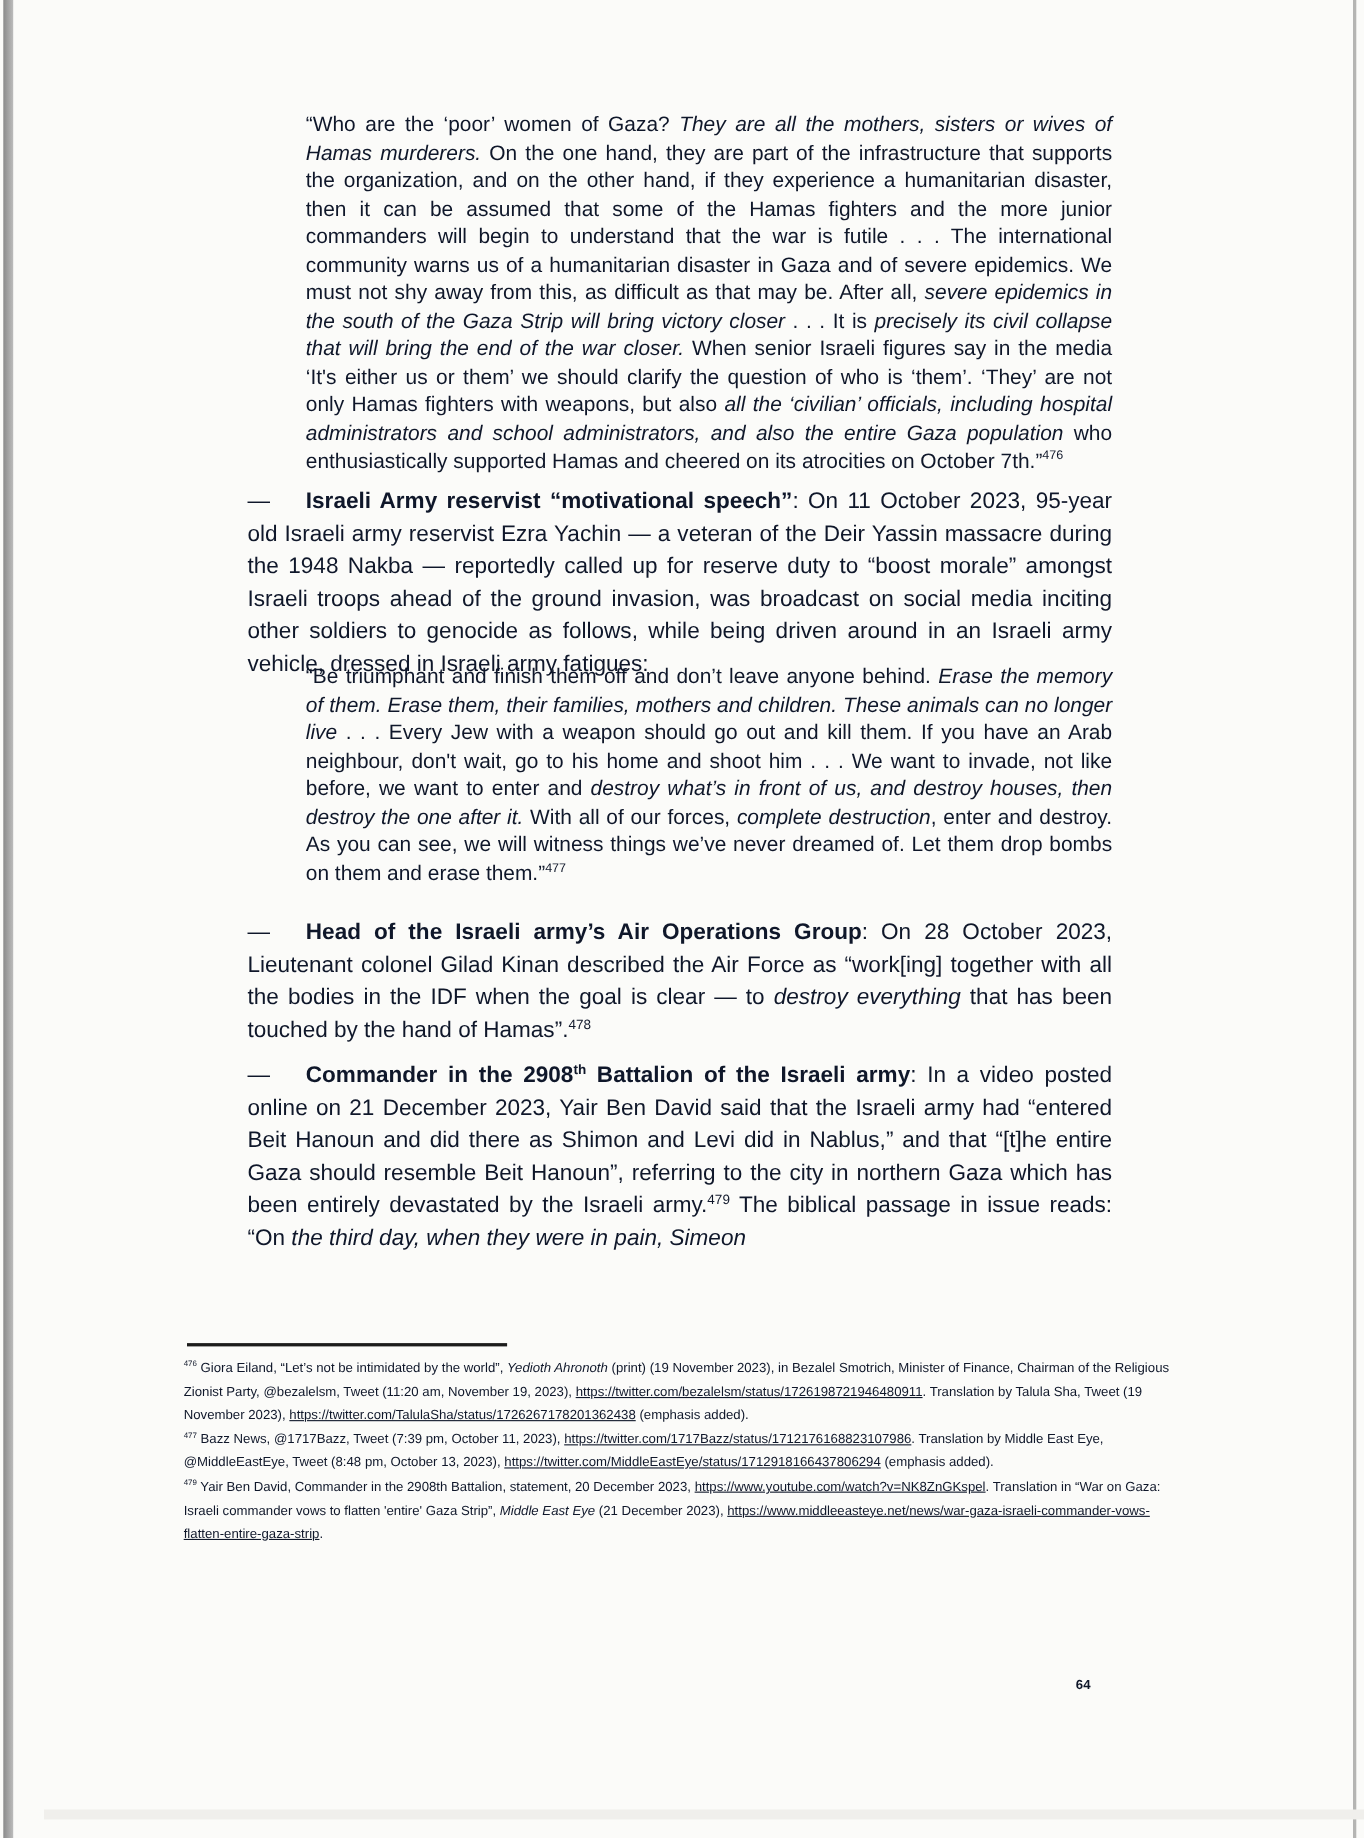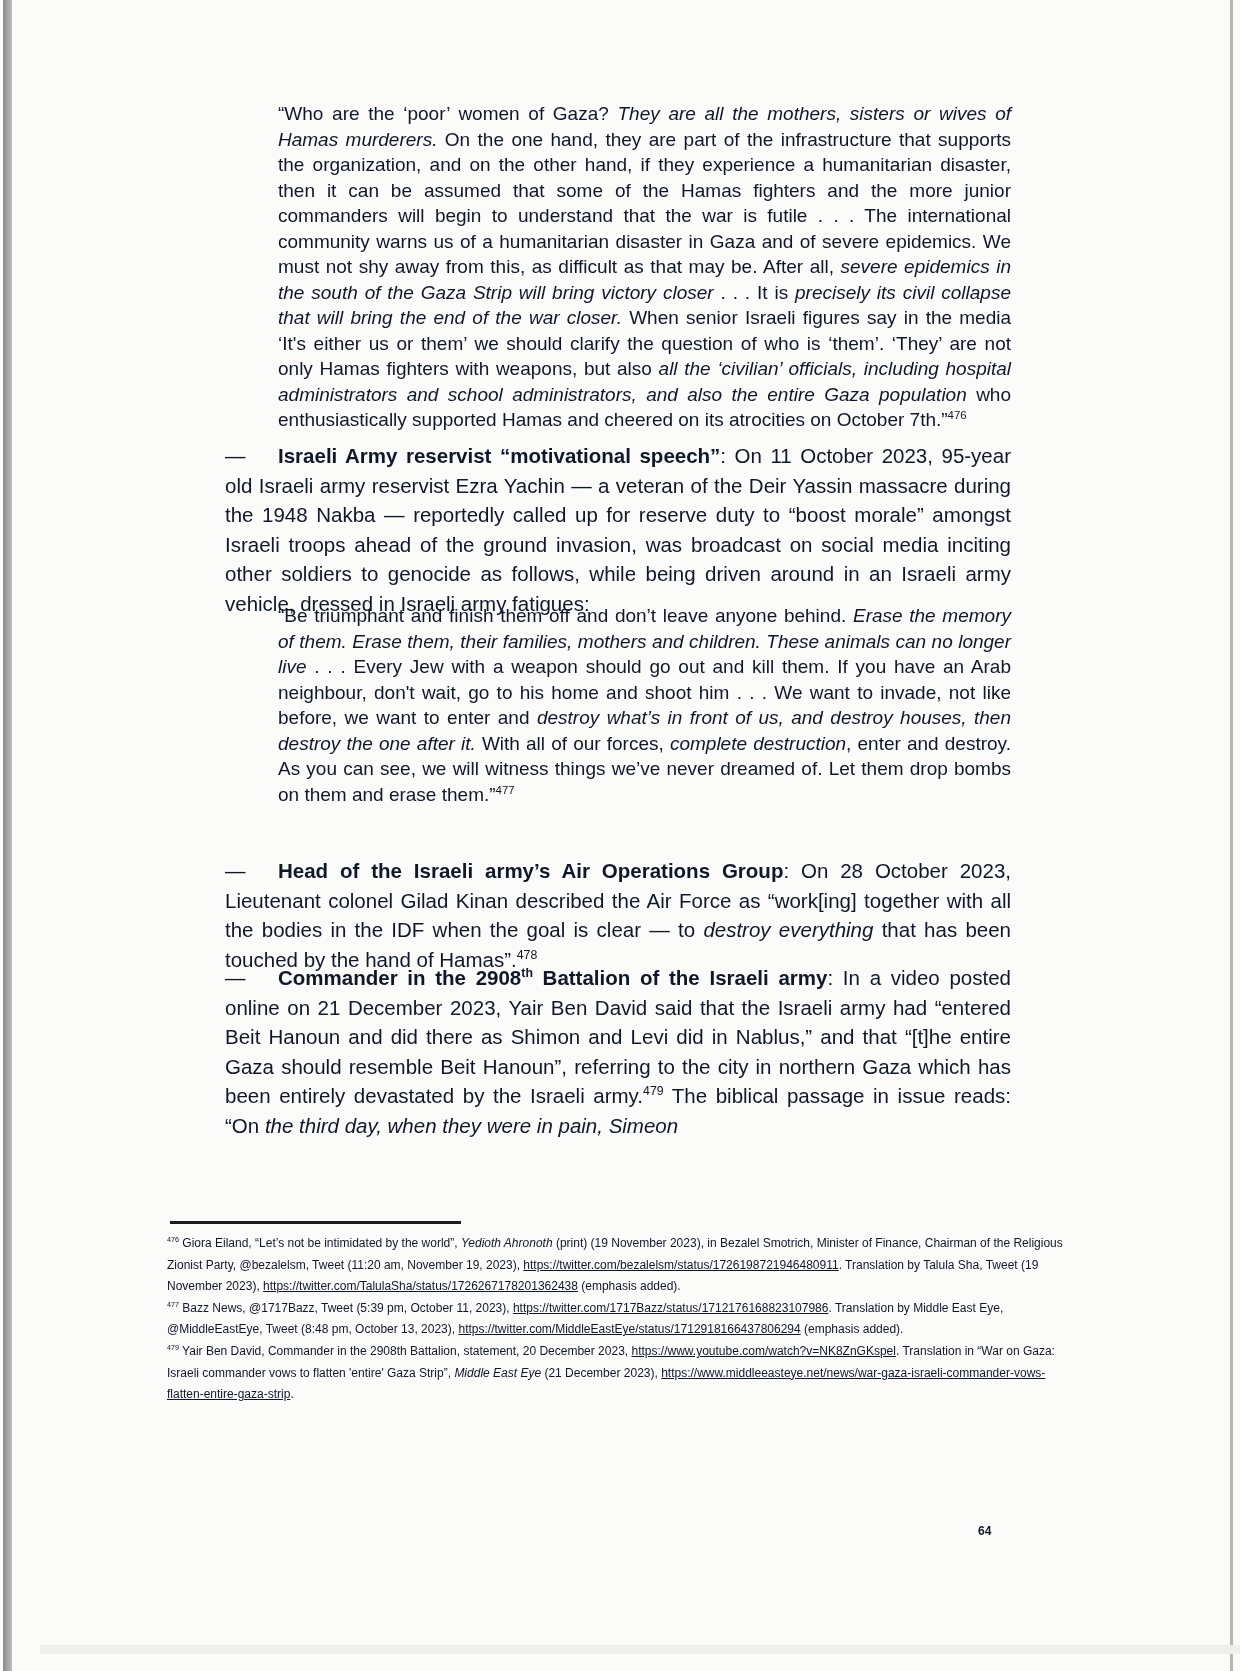--- a/index.html
+++ b/index.html
@@ -25,21 +25,21 @@
     position:absolute; margin:0; left:278px; width:733px;
     font-size:19px; line-height:25.5px; text-align:justify;
   }
   #q1 { top:101px; }
   #q2 { top:603px; }
   .bodyp {
     position:absolute; margin:0; left:225px; width:786px;
     font-size:20.5px; line-height:29.5px; text-align:justify;
   }
   #b1 { top:441px; }
-  #b2 { top:856px; }
+  #b2 { top:833px; }
   #b3 { top:963px; }
   .dash { display:inline-block; width:53px; }
   sup { font-size:0.6em; line-height:0; vertical-align:super; }
   .footsep {
     position:absolute; left:170px; top:1221px; width:291px; height:3px;
     background:#1c1c1c;
   }
   .footnotes {
     position:absolute; left:167px; top:1233px; width:903px;
     font-size:12px; line-height:21.6px; text-align:left;
@@ -65,20 +65,20 @@
   <p id="q2" class="quote"><span>“Be triumphant and finish them off and don’t leave anyone behind. </span><span style="font-style: italic;">Erase the memory of them. Erase them, their families, mothers and children. These animals can no longer live</span><span> . . . Every Jew with a weapon should go out and kill them. If you have an Arab neighbour, don't wait, go to his home and shoot him . . . We want to invade, not like before, we want to enter and </span><span style="font-style: italic;">destroy what’s in front of us, and destroy houses, then destroy the one after it.</span><span> With all of our forces, </span><span style="font-style: italic;">complete destruction</span><span>, enter and destroy. As you can see, we will witness things we’ve never dreamed of. Let them drop bombs on them and erase them.”</span><sup>477</sup></p>
 
   <p id="b2" class="bodyp"><span class="dash">—</span><span style="font-weight: bold;">Head of the Israeli army’s Air Operations Group</span><span>: On 28 October 2023, Lieutenant colonel Gilad Kinan described the Air Force as “work[ing] together with all the bodies in the IDF when the goal is clear — to </span><span style="font-style: italic;">destroy everything</span><span> that has been touched by the hand of Hamas”.</span><sup>478</sup></p>
 
   <p id="b3" class="bodyp"><span class="dash">—</span><span style="font-weight: bold;">Commander in the 2908</span><sup style="font-weight: bold;">th</sup><span style="font-weight: bold;"> Battalion of the Israeli army</span><span>: In a video posted online on 21 December 2023, Yair Ben David said that the Israeli army had “entered Beit Hanoun and did there as Shimon and Levi did in Nablus,” and that “[t]he entire Gaza should resemble Beit Hanoun”, referring to the city in northern Gaza which has been entirely devastated by the Israeli army.</span><sup>479</sup><span> The biblical passage in issue reads: “On </span><span style="font-style: italic;">the third day, when they were in pain, Simeon</span></p>
 
   <div class="footsep"></div>
 
   <div class="footnotes">
     <p><sup>476</sup><span> Giora Eiland, “Let’s not be intimidated by the world”, </span><span style="font-style: italic;">Yedioth Ahronoth</span><span> (print) (19 November 2023), in Bezalel Smotrich, Minister of Finance, Chairman of the Religious Zionist Party, @bezalelsm, Tweet (11:20 am, November 19, 2023), </span><span class="link">https://twitter.com/bezalelsm/status/1726198721946480911</span><span>. Translation by Talula Sha, Tweet (19 November 2023), </span><span class="link">https://twitter.com/TalulaSha/status/1726267178201362438</span><span> (emphasis added).</span></p>
-    <p><sup>477</sup><span> Bazz News, @1717Bazz, Tweet (5:39 pm, October 11, 2023), </span><span class="link">https://twitter.com/1717Bazz/status/1712176168823107986</span><span>. Translation by Middle East Eye, @MiddleEastEye, Tweet (8:48 pm, October 13, 2023), </span><span class="link">https://twitter.com/MiddleEastEye/status/1712918166437806294</span><span> (emphasis added).</span></p>
+    <p><sup>477</sup><span> Bazz News, @1717Bazz, Tweet (7:39 pm, October 11, 2023), </span><span class="link">https://twitter.com/1717Bazz/status/1712176168823107986</span><span>. Translation by Middle East Eye, @MiddleEastEye, Tweet (8:48 pm, October 13, 2023), </span><span class="link">https://twitter.com/MiddleEastEye/status/1712918166437806294</span><span> (emphasis added).</span></p>
     <p><sup>479</sup><span> Yair Ben David, Commander in the 2908th Battalion, statement, 20 December 2023, </span><span class="link">https://www.youtube.com/watch?v=NK8ZnGKspel</span><span>. Translation in “War on Gaza: Israeli commander vows to flatten 'entire' Gaza Strip”, </span><span style="font-style: italic;">Middle East Eye</span><span> (21 December 2023), </span><span class="link">https://www.middleeasteye.net/news/war-gaza-israeli-commander-vows-flatten-entire-gaza-strip</span><span>.</span></p>
   </div>
 
   <div class="pagenum">64</div>
 
   <div class="scan-band-bottom"></div>
 </div>
 
 </body></html>

